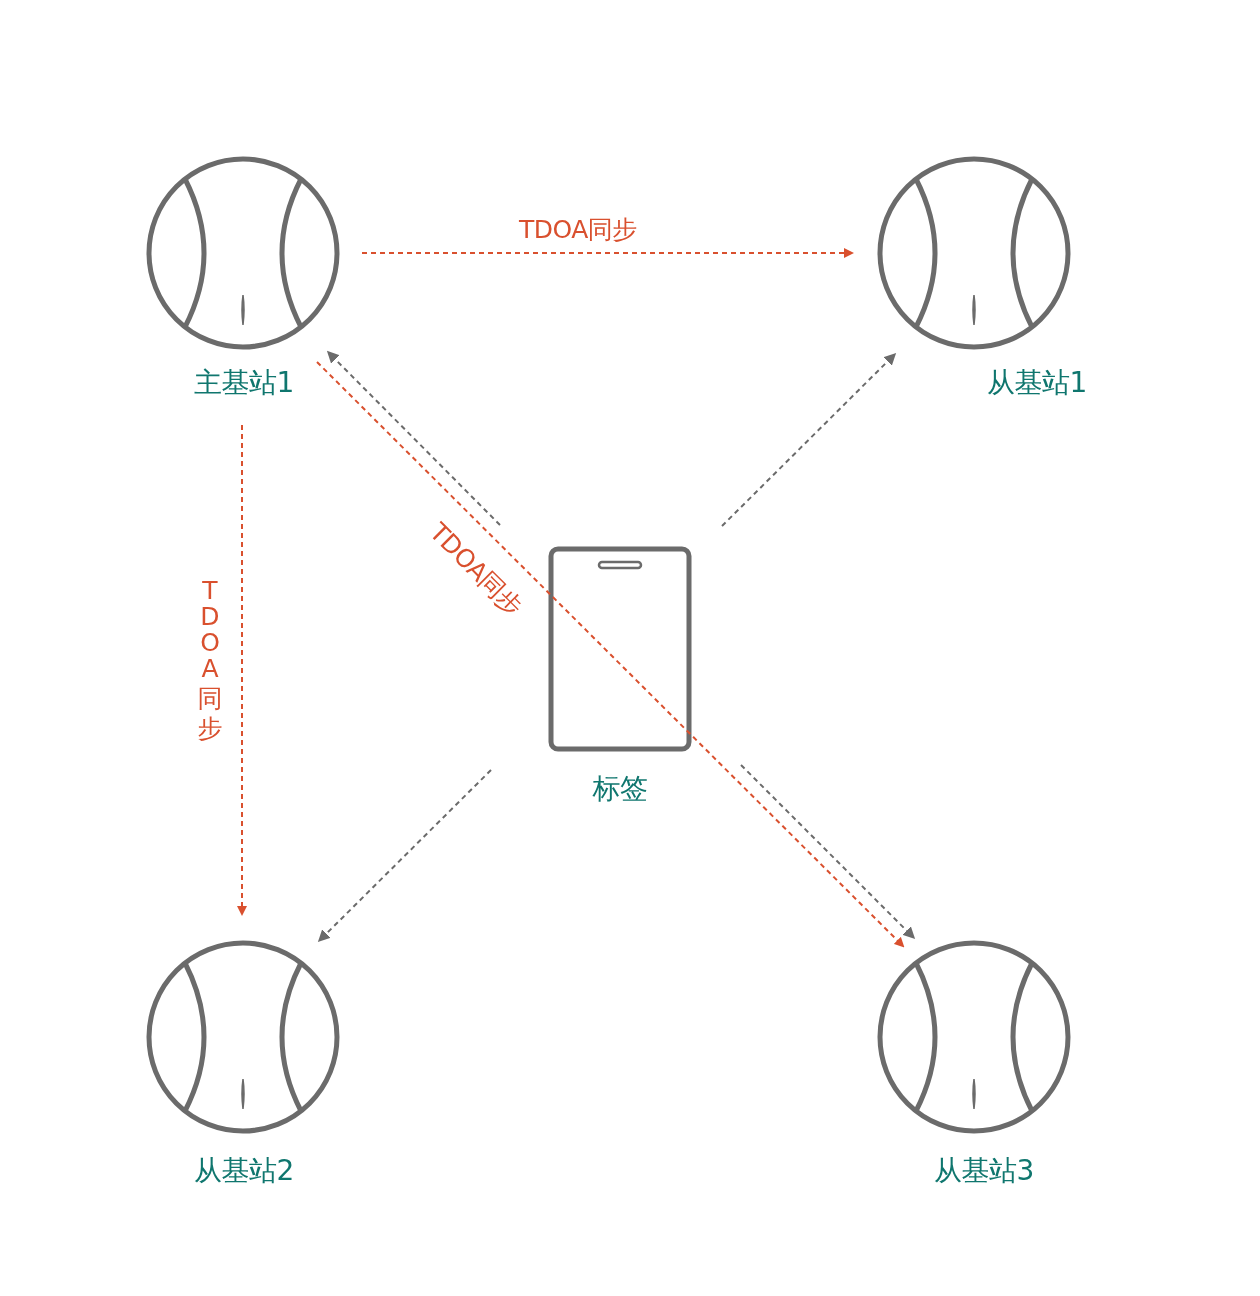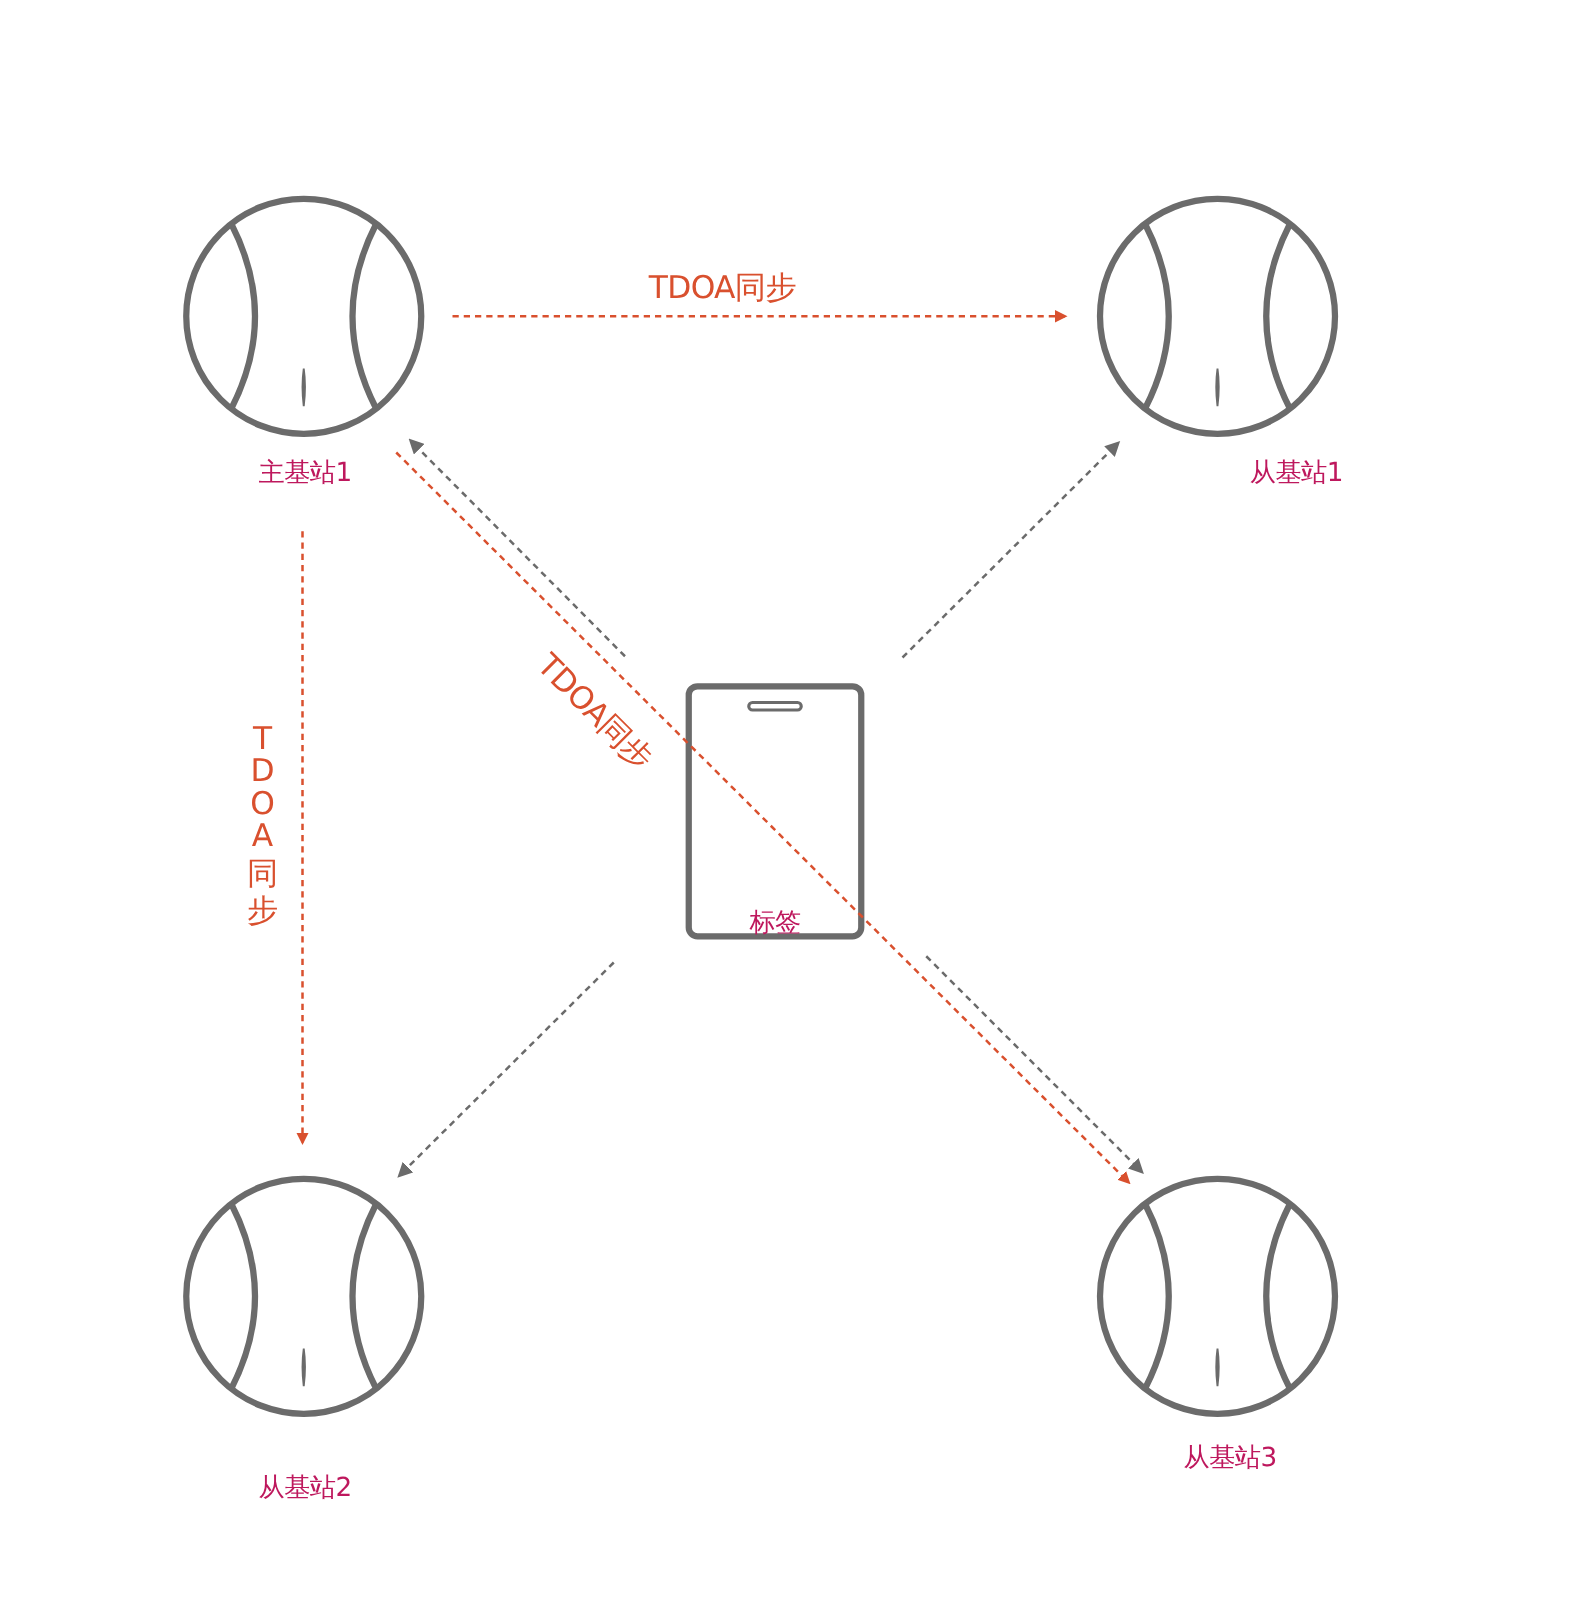--- a/index.html
+++ b/index.html
@@ -1,19 +1,19 @@
 <!DOCTYPE html>
 <html><head>
 <meta charset="utf-8">
 <style>
   html, body { margin: 0; padding: 0; background: #ffffff; }
   body { width: 1260px; height: 1296px; position: relative; overflow: hidden;
          font-family: "DejaVu Sans", "Liberation Sans", sans-serif; }
   #canvas { position: absolute; left: 0; top: 0; }
-  .label { position: absolute; font-size: 21px; color: #be185d; white-space: nowrap;
+  .label { position: absolute; font-size: 28px; color: #0f766e; white-space: nowrap;
            transform: translateX(-50%); letter-spacing: -0.5px; }
   .sync { position: absolute; font-size: 25px; color: #d9502e; white-space: nowrap; letter-spacing: -0.5px; }
   .sync-vert { position: absolute; font-size: 25px; color: #d9502e; line-height: 26px;
                width: 30px; text-align: center; }
   .sync-vert span { display: block; }
   .sync-diag { transform-origin: 0 0; transform: rotate(45deg); }
 </style>
 </head>
 <body>
 
@@ -56,23 +56,23 @@
   <line x1="317" y1="362" x2="903" y2="946" stroke="#d9502e" stroke-width="2" stroke-dasharray="5,4" marker-end="url(#arrow-red)"></line>
 
   <line x1="500" y1="525" x2="329" y2="353" stroke="#6b6b6b" stroke-width="2" stroke-dasharray="5,4" marker-end="url(#arrow-gray)"></line>
   <line x1="722" y1="526" x2="894" y2="355" stroke="#6b6b6b" stroke-width="2" stroke-dasharray="5,4" marker-end="url(#arrow-gray)"></line>
   <line x1="491" y1="770" x2="320" y2="940" stroke="#6b6b6b" stroke-width="2" stroke-dasharray="5,4" marker-end="url(#arrow-gray)"></line>
   <line x1="741" y1="765" x2="913" y2="937" stroke="#6b6b6b" stroke-width="2" stroke-dasharray="5,4" marker-end="url(#arrow-gray)"></line>
 </svg>
 
 <div class="label" style="left:244px; top:364px;">主基站1</div>
 <div class="label" style="left:1037px; top:364px;">从基站1</div>
-<div class="label" style="left:244px; top:1152px;margin-top:24px;">从基站2</div>
+<div class="label" style="left:244px; top:1152px;">从基站2</div>
 <div class="label" style="left:984px; top:1152px;">从基站3</div>
-<div class="label" style="left:620px; top:724px;">标签</div>
+<div class="label" style="left:620px; top:770px;">标签</div>
 
 <div class="sync" style="left:519px; top:213px;">TDOA同步</div>
 
 <div class="sync sync-diag" style="left:446px; top:516px;">TDOA同步</div>
 
 <div class="sync-vert" style="left:195px; top:578px;">
   <span>T</span>
   <span>D</span>
   <span>O</span>
   <span>A</span>

